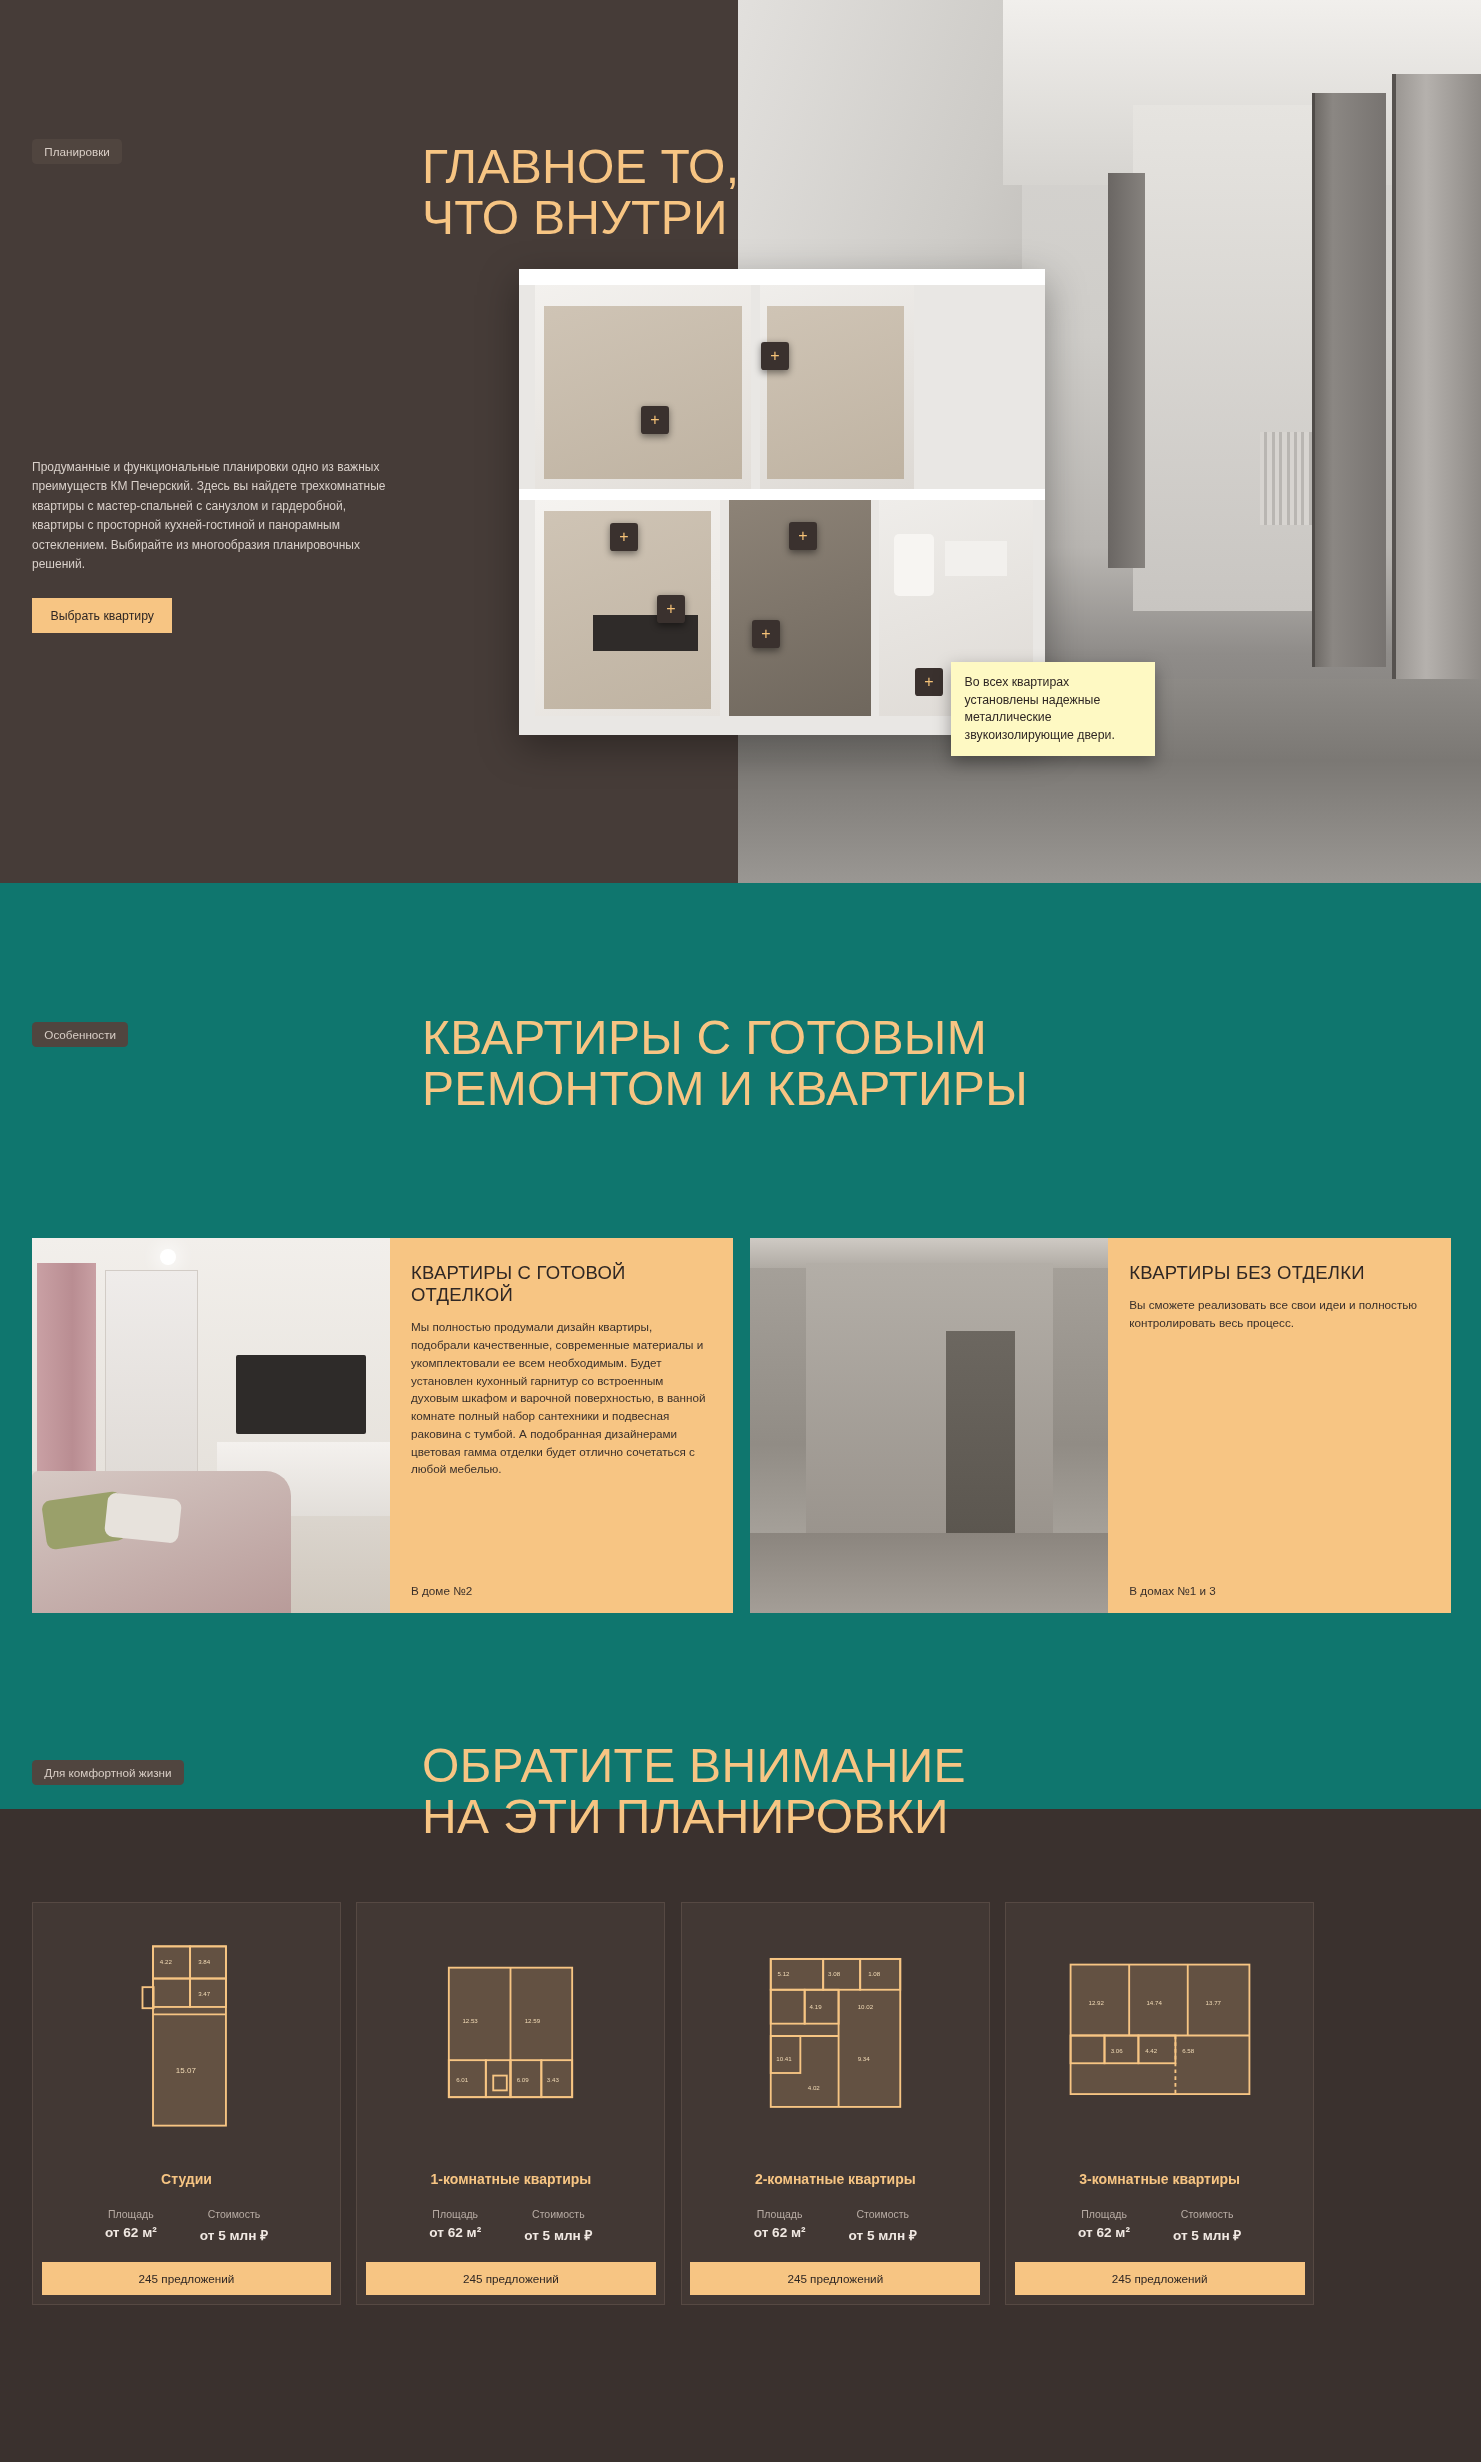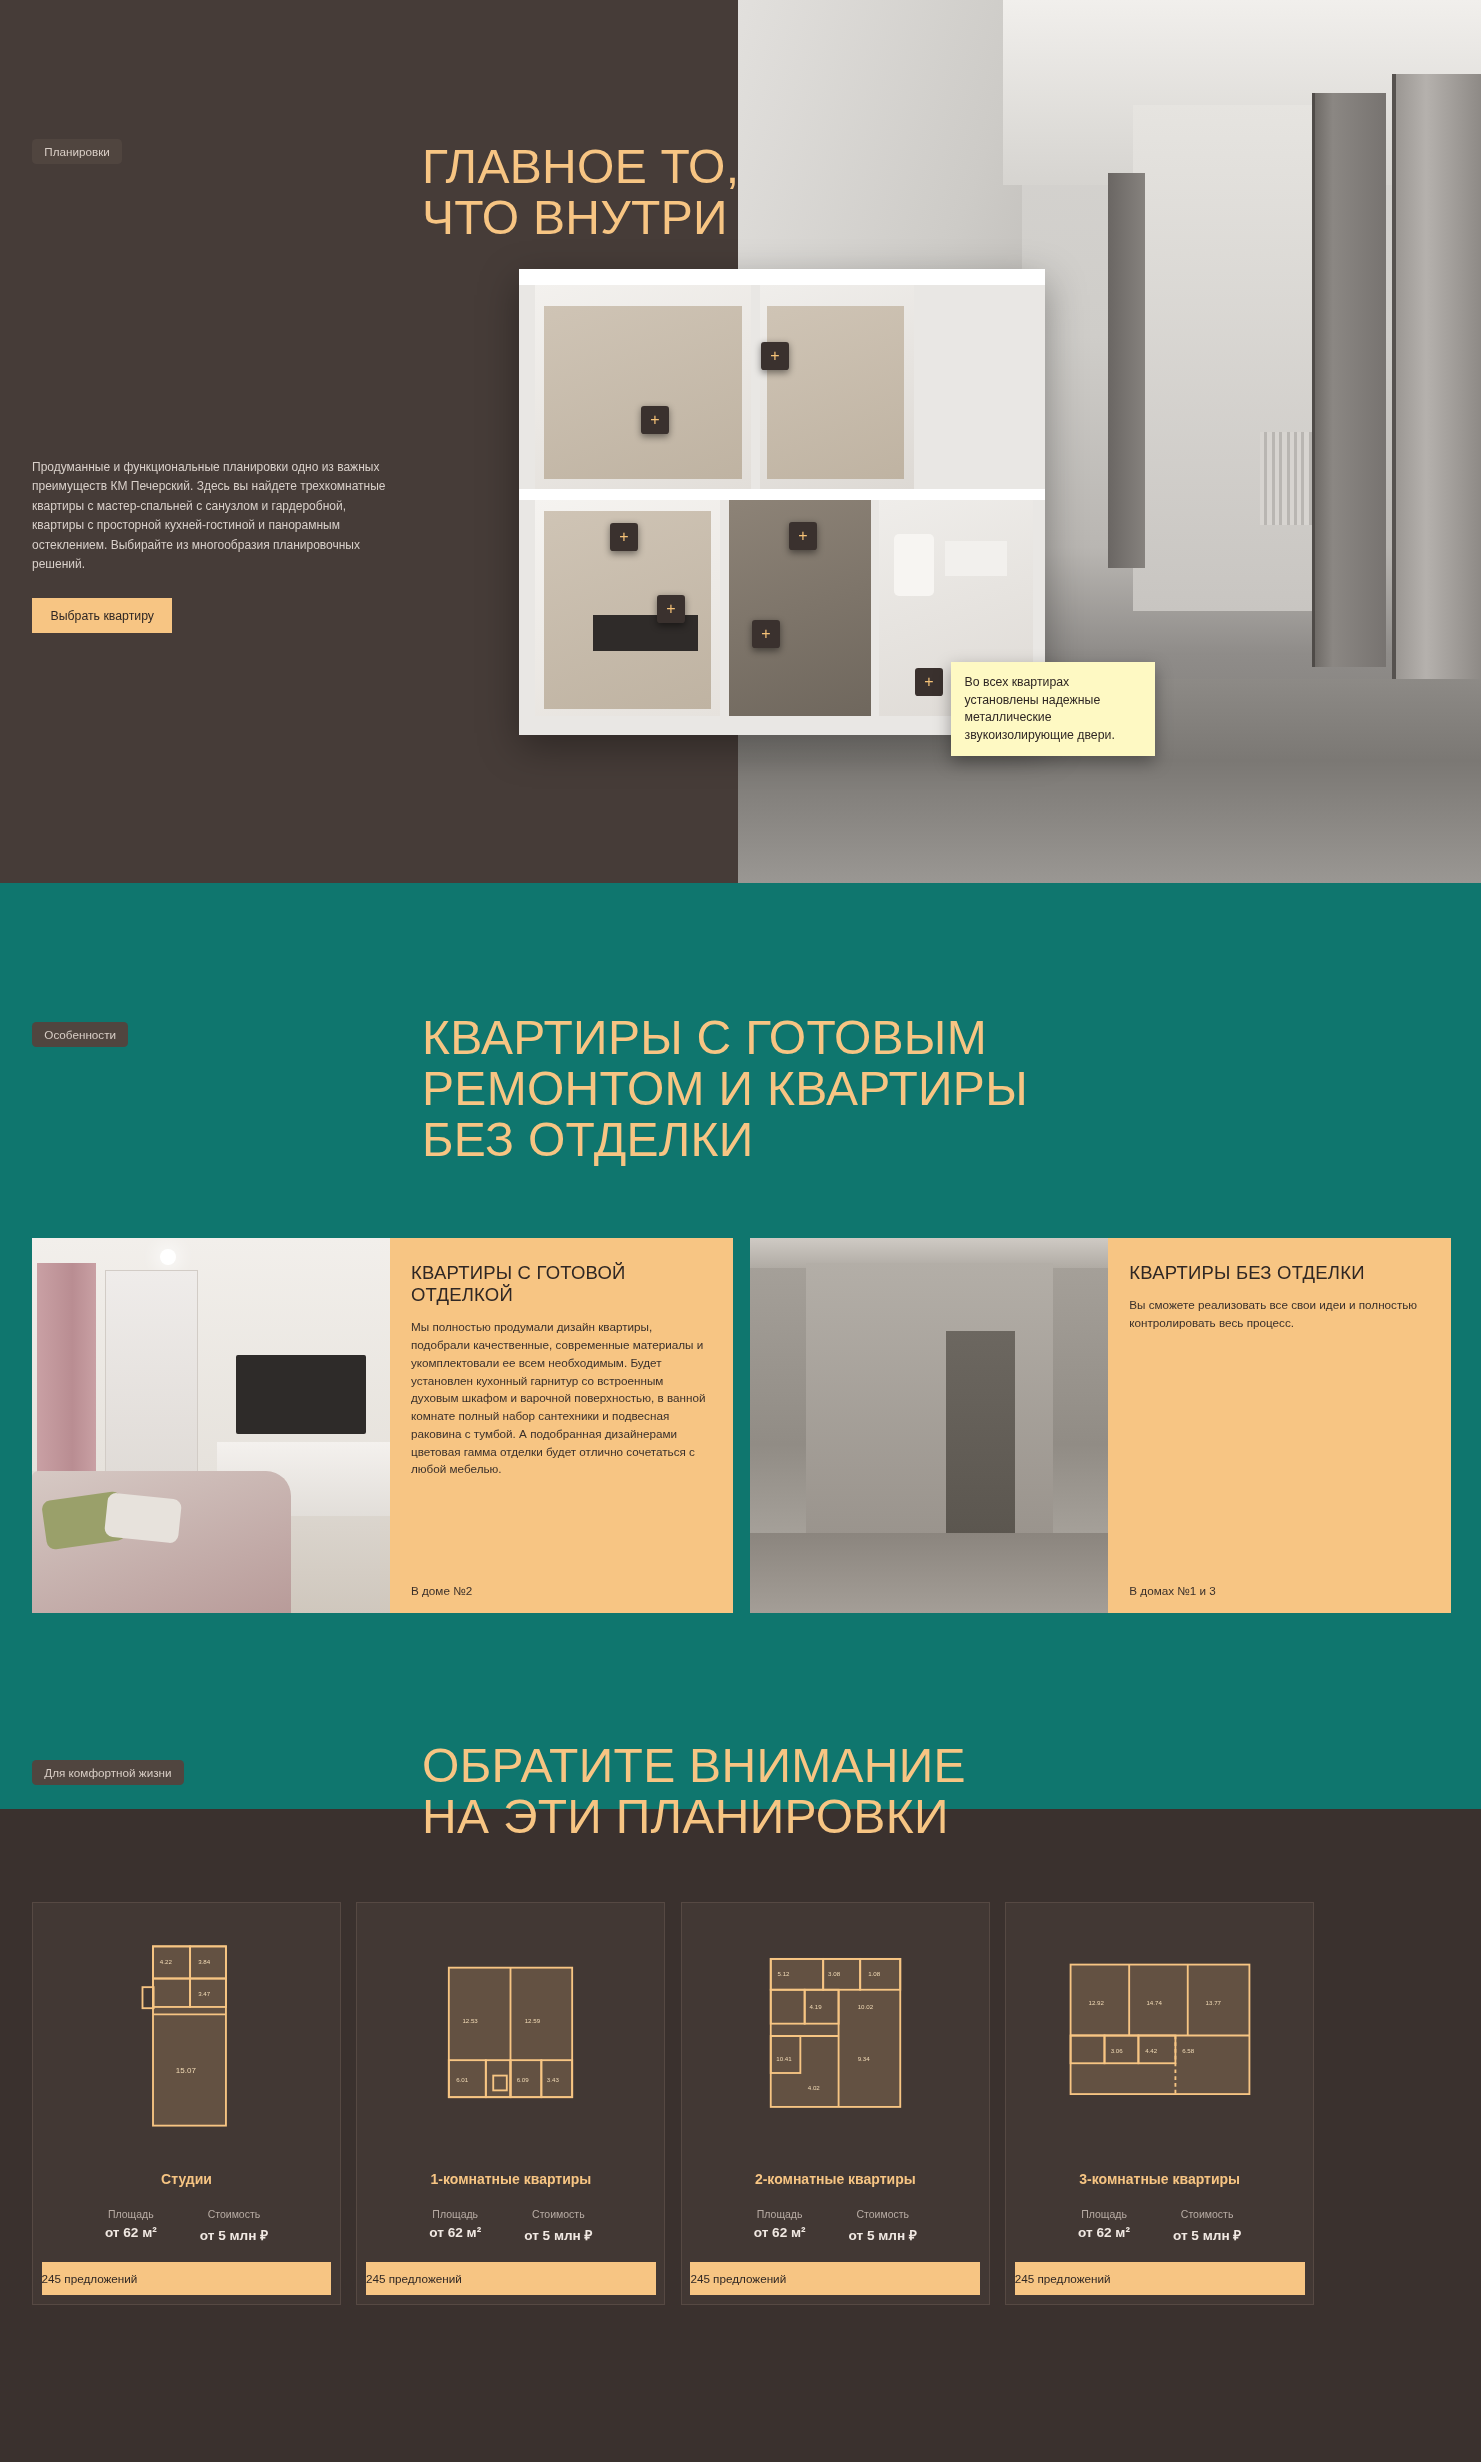--- a/index.html
+++ b/index.html
@@ -206,21 +206,21 @@
     color: #f7c583; font-size: 14px; font-weight: bold;
     text-align: center; margin-top: 2.5px;
   }
   .tile-stats { display: flex; justify-content: center; gap: 43px; margin-top: 21px; }
   .stat { text-align: center; }
   .stat-label { color: #b7aba3; font-size: 10.5px; margin-bottom: 5px; }
   .stat-value { color: #f1e9e3; font-size: 13.6px; font-weight: bold; }
   .tile-cta {
     margin: 18.5px 8.6px 8.6px 8.6px;
     background: #f7c583; color: #2f2724;
-    font-size: 11.7px;
+    text-align: center; font-size: 11.7px;
     padding: 10px 0; cursor: pointer;
   }
 
   svg.planart { display:block; }
   .pl-s { stroke: #f7c583; fill: none; stroke-width: 3; }
   .pl-f { fill: #f7c583; opacity: .18; }
   .pl-t { fill: #f0d9b4; font-size: 13px; font-family: "Liberation Sans", sans-serif; }
   .pl-t-sm { fill: #f0d9b4; font-size: 10px; font-family: "Liberation Sans", sans-serif; }
 </style>
 </head>
@@ -273,21 +273,20 @@
   <div class="tip-plus">+</div>
   <div class="tip-card">Во всех квартирах установлены надежные металлические звукоизолирующие двери.</div>
 </section>
 
 <section class="sec-feat" style="height:926px;">
   <div class="chip" style="position:absolute;left:32px;top:139px;">Особенности</div>
 
   <div style="position:absolute;left:422px;top:130px;width:926px;">
     <div class="h-big">КВАРТИРЫ С ГОТОВЫМ</div>
     <div class="h-big">РЕМОНТОМ И КВАРТИРЫ</div>
-    <div class="h-big">БЕЗ ОТДЕЛКИ</div>
   </div>
 
   <div class="cards" style="top:355px;">
 
     <div class="card">
       <div class="card-img">
         <div class="bed-scene">
           <div class="bed-wall"></div>
           <div class="bed-lamp"></div>
           <div class="bed-curtain"></div>

